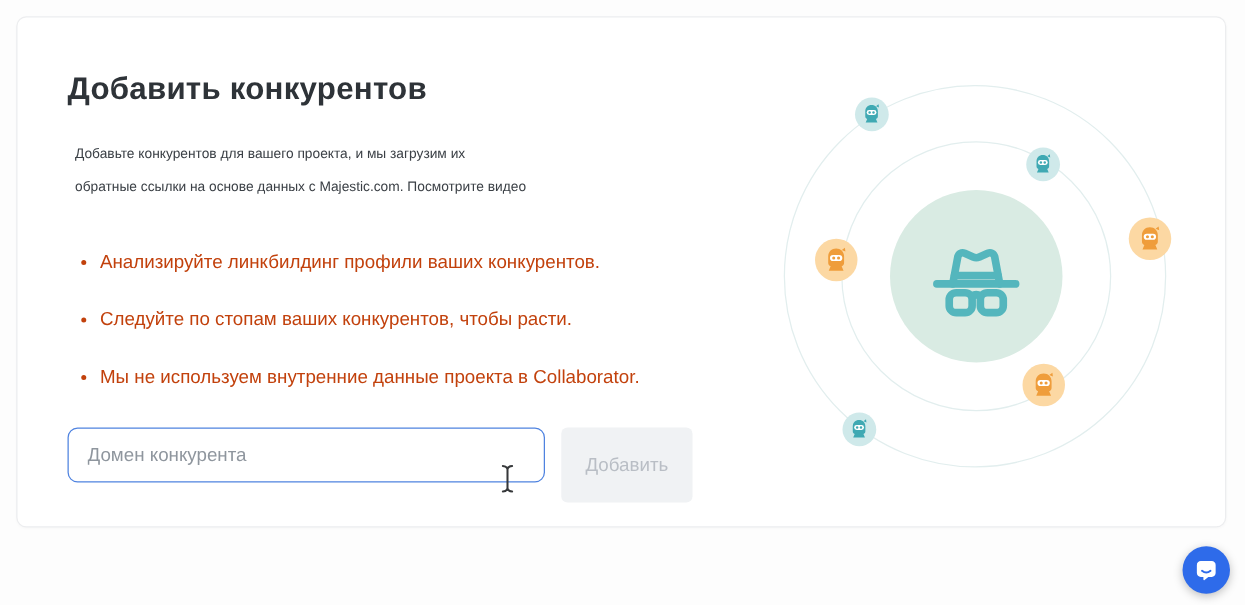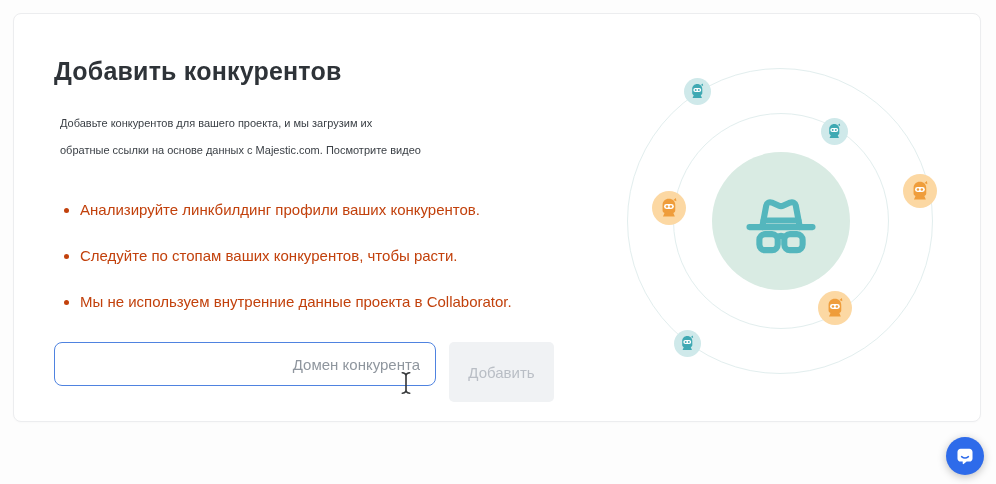--- a/index.html
+++ b/index.html
@@ -51,21 +51,20 @@
     position: absolute; left: 40px; top: 328px;
     width: 382px; height: 44px;
     padding: 0 15px;
     border: 1px solid #4f83e0;
     border-radius: 8px;
     font-size: 15px;
     font-family: "Liberation Sans", sans-serif;
     color: #000000;
     outline: none;
     background: #fff;
-    text-align: right;
   }
   .domain-input::placeholder { color: #8f969e; }
   .add-btn {
     position: absolute; left: 435px; top: 328px;
     width: 105px; height: 60px;
     background: #f0f2f4;
     color: #b9bec5;
     border: none; border-radius: 5px;
     font-size: 15px;
     font-family: "Liberation Sans", sans-serif;

